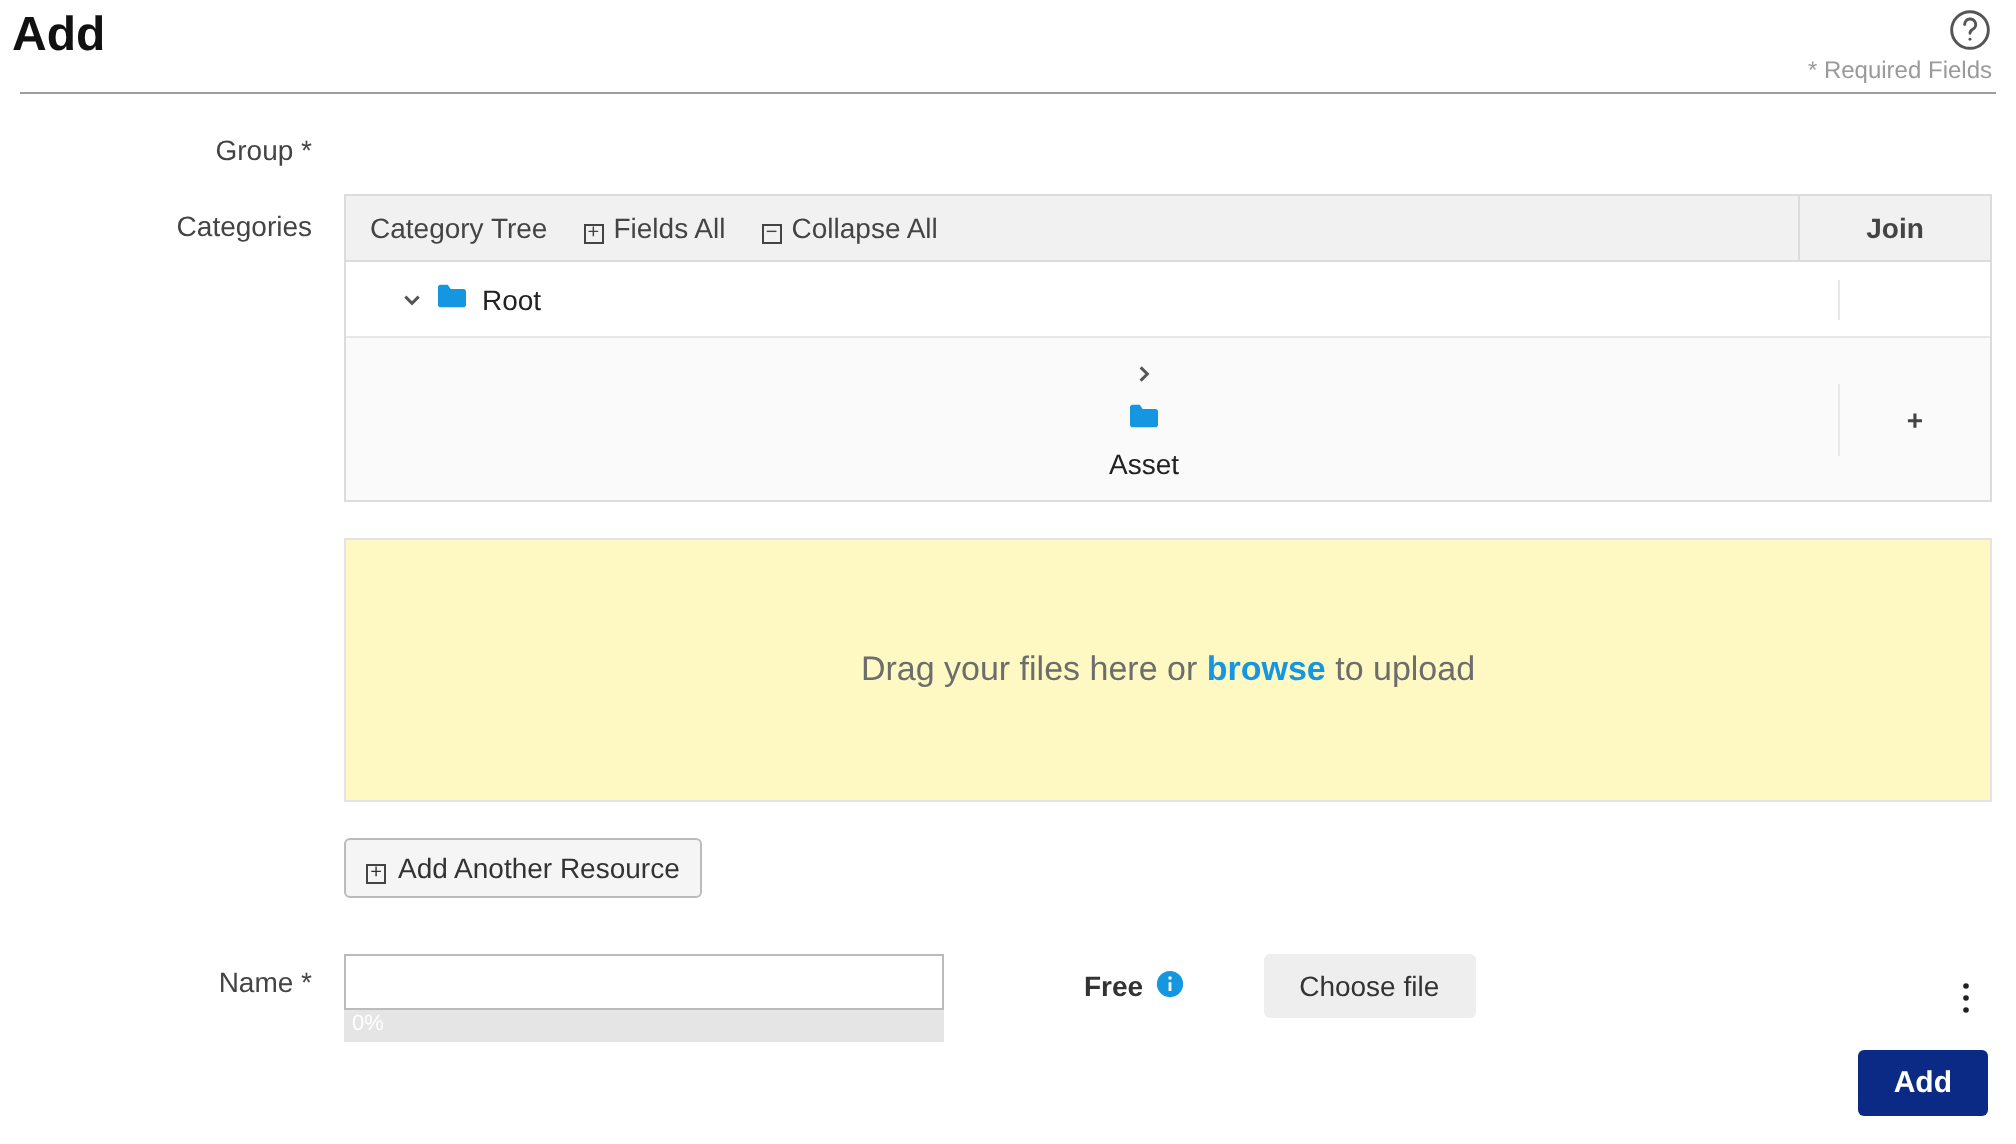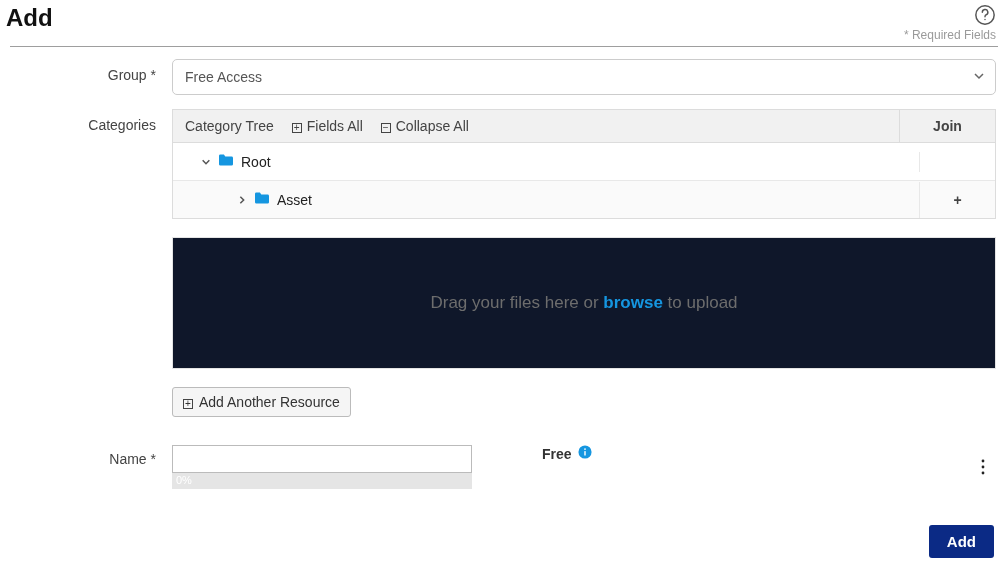--- a/index.html
+++ b/index.html
@@ -130,21 +130,21 @@
       width: 76px;
       text-align: center;
       padding: 10px 0;
       border-left: 1px solid #e8e8e8;
       color: #444;
       font-weight: 700;
     }
     .dropzone {
       margin-top: 18px;
       height: 132px;
-      background: #0f172a;
+      background: #fef9c3;
       border: 1px solid #e4e4e4;
       display: flex;
       align-items: center;
       justify-content: center;
       font-size: 17px;
       color: #6d6d6d;
     }
     .dropzone .browse { color: #1596e0; font-weight: 700; }
     .add-res-row { margin-top: 18px; }
     .add-res-btn {
@@ -253,30 +253,20 @@
     </span>
     <div class="req-fields">* Required Fields</div>
   </div>
 </div>
 <div class="rule"></div>
 
 <div class="form-area">
 
   <div class="row">
     <div class="label-col">Group *</div>
-    <div class="field-col">
-      <div class="group-select">
-        <span>Free Access</span>
-        <span class="group-caret">
-          <svg width="12" height="12" viewBox="0 0 12 12">
-              <path d="M2 4l4 4 4-4" fill="none" stroke="#666" stroke-width="1.5"></path>
-            </svg>
-        </span>
-      </div>
-    </div>
   </div>
 
   <div class="row">
     <div class="label-col">Categories</div>
     <div class="field-col">
       <div class="cat-outer">
         <div class="cat-head">
           <div class="cat-head-left">
             <span class="cat-title">Category Tree</span>
             <span class="cat-action">
@@ -300,21 +290,21 @@
             <span>
               <svg class="folder" width="18" height="14" viewBox="0 0 24 20">
                   <path d="M2 4a2 2 0 0 1 2-2h5l2 3h9a2 2 0 0 1 2 2v9a2 2 0 0 1-2 2H4a2 2 0 0 1-2-2V4z"></path>
                 </svg>
             </span>
             <span>Root</span>
           </div>
           <div class="cat-join"></div>
         </div>
         <div class="cat-row alt">
-          <div class="cat-tree" style="padding-left:64px;">
+          <div class="cat-tree" style="padding-left:64px;flex-direction:column;">
             <span>
               <svg width="10" height="10" viewBox="0 0 12 12">
                   <path d="M4 2l4 4-4 4" fill="none" stroke="#555" stroke-width="1.8"></path>
                 </svg>
             </span>
             <span>
               <svg class="folder" width="18" height="14" viewBox="0 0 24 20">
                   <path d="M2 4a2 2 0 0 1 2-2h5l2 3h9a2 2 0 0 1 2 2v9a2 2 0 0 1-2 2H4a2 2 0 0 1-2-2V4z"></path>
                 </svg>
             </span>
@@ -347,20 +337,21 @@
     </div>
     <div class="file-sect">
       <span class="file-label">Free</span>
       <span class="info-icon">
         <svg width="14" height="14" viewBox="0 0 16 16">
             <circle cx="8" cy="8" r="7.5" fill="#1596e0"></circle>
             <rect x="7.2" y="7" width="1.6" height="5" fill="#fff"></rect>
             <circle cx="8" cy="4.6" r="1" fill="#fff"></circle>
           </svg>
       </span>
+      <button type="button" class="choose-btn">Choose file</button>
     </div>
     <div class="kebab">
       <svg width="14" height="16" viewBox="0 0 4 16">
           <circle cx="2" cy="2" r="1.4" fill="#222"></circle>
           <circle cx="2" cy="8" r="1.4" fill="#222"></circle>
           <circle cx="2" cy="14" r="1.4" fill="#222"></circle>
         </svg>
     </div>
   </div>
 

